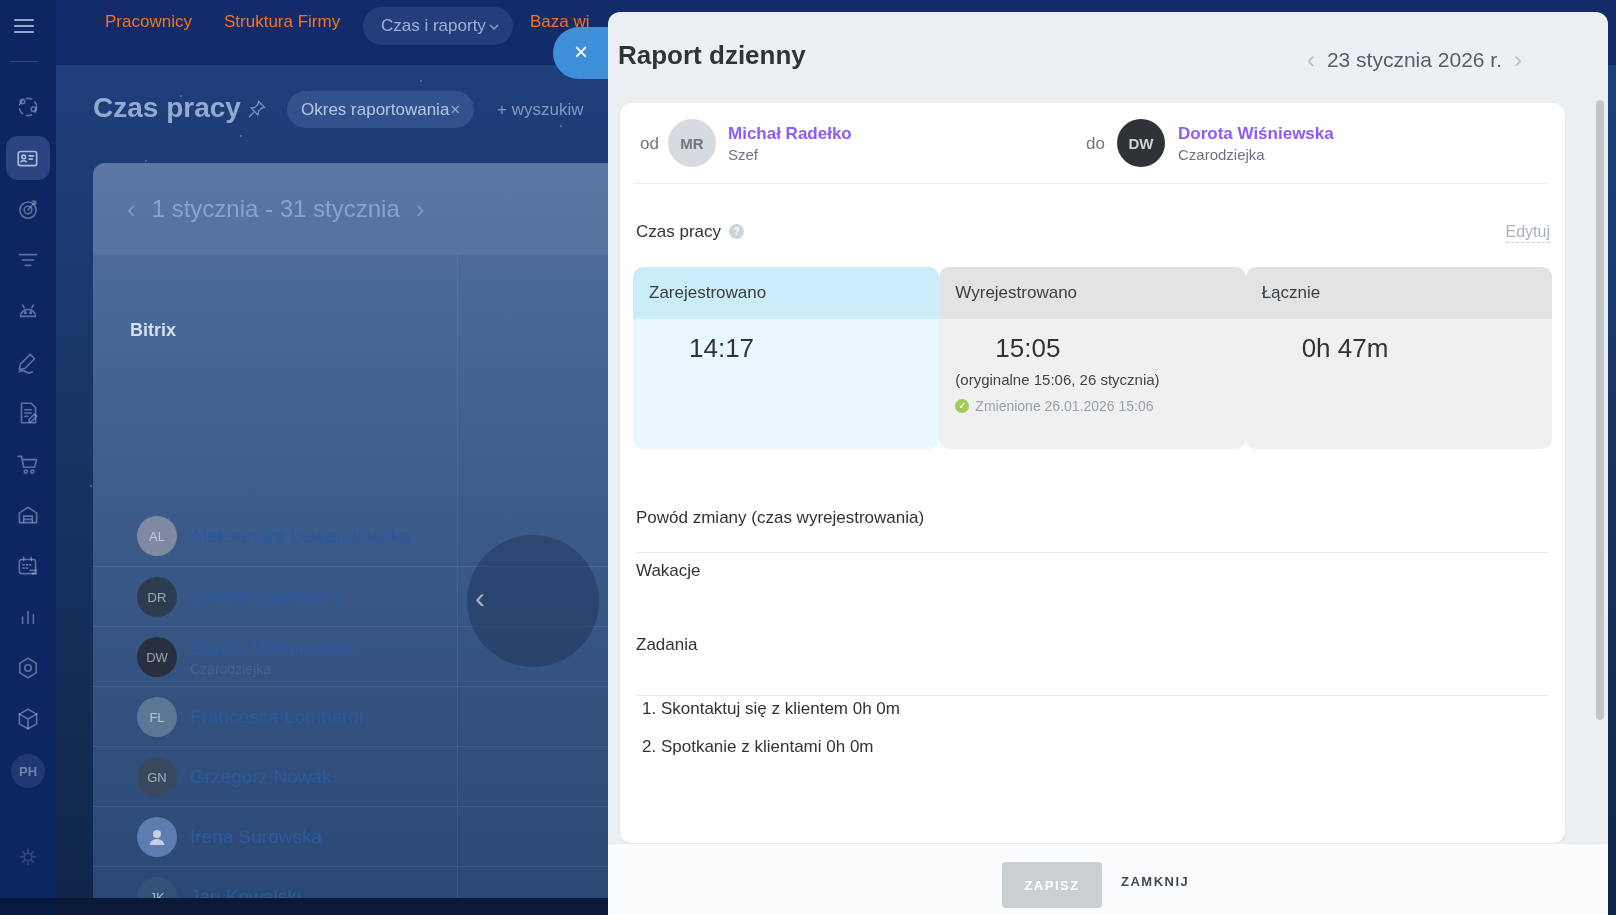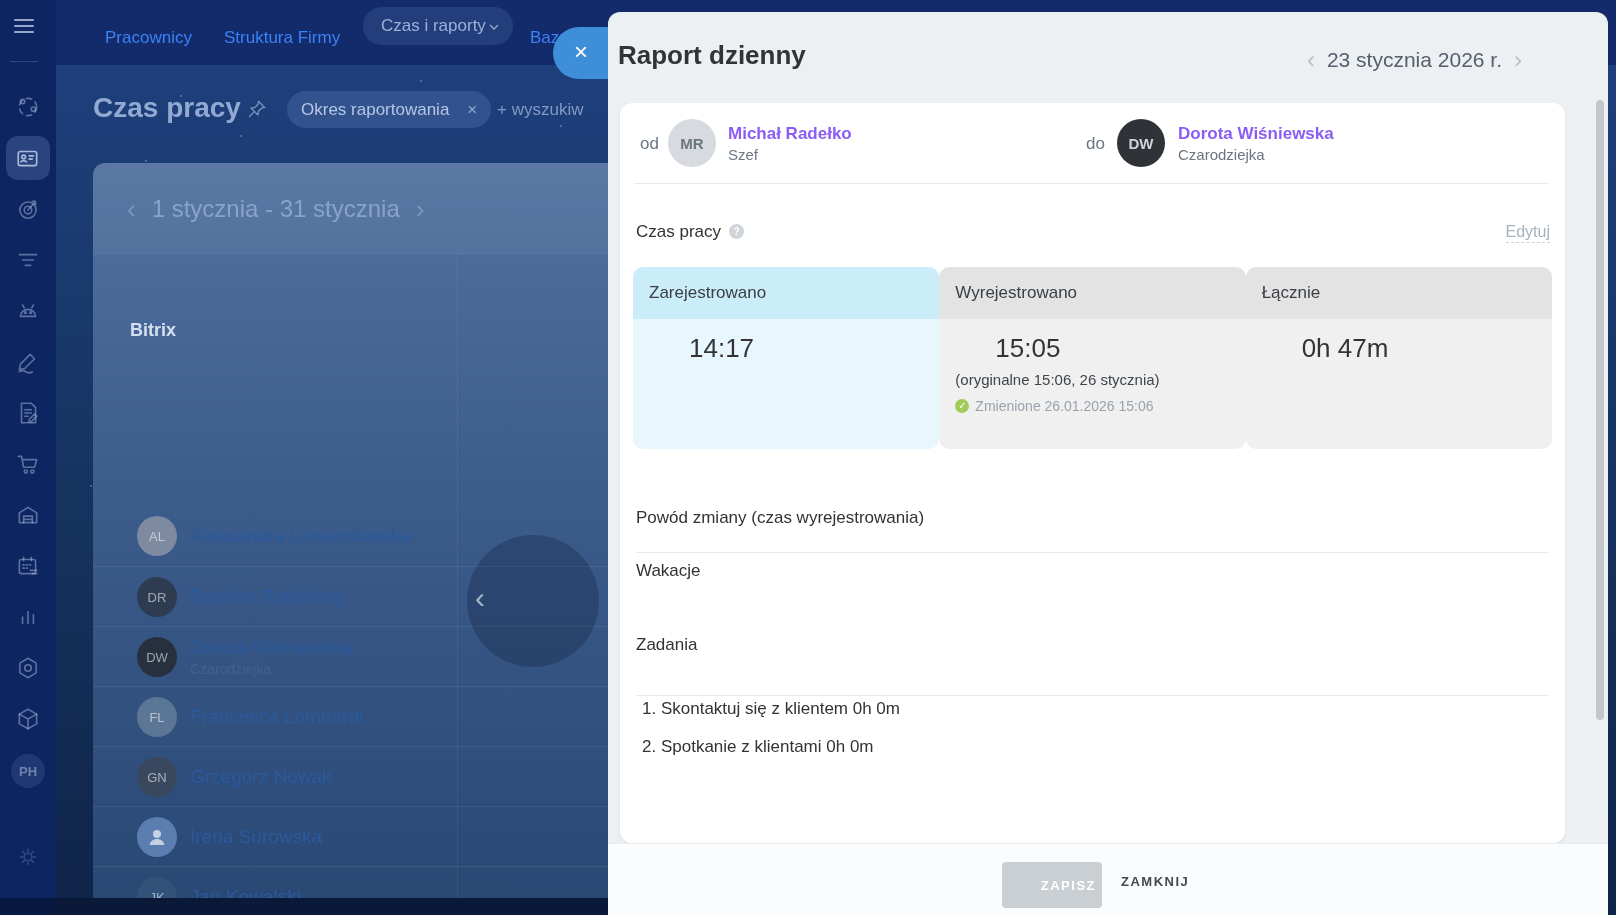--- a/index.html
+++ b/index.html
@@ -3,38 +3,38 @@
 <meta charset="utf-8">
 <style>
   html,body{margin:0;padding:0;}
   body{
     width:1616px;height:915px;position:relative;overflow:hidden;
     font-family:"Liberation Sans","DejaVu Sans",sans-serif;
     background:linear-gradient(180deg,#1f4180 0%,#16335f 55%,#0f2449 100%);
   }
   
   .topnav{position:absolute;left:0;top:0;width:1616px;height:65px;background:#132b6b;z-index:2;}
-  .nav-item{position:absolute;top:28px;font-size:17px;color:#3b82f6;white-space:nowrap;}
+  .nav-item{position:absolute;top:12px;font-size:17px;color:#f97316;white-space:nowrap;}
   .nav-pill{position:absolute;left:363px;top:7px;width:150px;height:38px;border-radius:20px;background:rgba(130,160,215,.16);}
   .nav-pill .lbl{position:absolute;left:18px;top:9px;font-size:17px;color:#9db0d6;}
   .nav-pill svg{position:absolute;right:14px;top:17px;stroke:#8ca0c8;}
   .sidebar{position:absolute;left:0;top:0;width:56px;height:915px;background:#0d2561;z-index:3;}
   .burger{position:absolute;left:14px;top:19px;width:20px;height:15px;}
   .burger i{display:block;height:2px;background:#aebedd;margin-bottom:4px;border-radius:1px;opacity:.85;}
   .sb-div{position:absolute;left:10px;top:61px;width:28px;height:1px;background:rgba(255,255,255,.15);}
   .sb-ic{position:absolute;left:15px;width:26px;height:26px;color:rgba(190,205,235,.45);}
   .sb-ic svg{width:26px;height:26px;stroke:currentColor;fill:none;stroke-width:1.5;stroke-linecap:round;stroke-linejoin:round;}
   .sb-active{position:absolute;left:6px;top:136px;width:44px;height:44px;border-radius:12px;background:rgba(150,180,235,.22);}
   .ph-badge{position:absolute;left:11px;top:754px;width:34px;height:34px;border-radius:50%;background:rgba(150,180,235,.14);color:rgba(210,220,240,.45);font-size:13px;font-weight:bold;display:flex;align-items:center;justify-content:center;}
   .stars{position:absolute;left:0;top:65px;width:2px;height:2px;border-radius:50%;background:#fff;opacity:.3;z-index:1;
     box-shadow:180px 30px #fff,420px 15px #fff,560px 60px #fff,300px 120px #fff,520px 150px #fff,120px 170px #fff,480px 330px #fff,90px 420px #fff,240px 70px #fff,575px 255px #fff,350px 40px #fff,145px 95px #fff;}
   .pg-title{position:absolute;left:93px;top:92px;font-size:28px;font-weight:bold;color:#92aad2;z-index:2;}
   .pin{position:absolute;left:247px;top:99px;z-index:2;color:#8298c0;}
   .pin svg{width:20px;height:20px;stroke:currentColor;fill:none;stroke-width:1.5;stroke-linecap:round;}
-  .chip{position:absolute;left:287px;top:91px;height:37px;border-radius:19px;background:rgba(125,155,215,.22);display:flex;align-items:center;padding:0 14px;gap:18px;z-index:2;}
+  .chip{position:absolute;left:287px;top:91px;height:37px;border-radius:19px;background:rgba(125,155,215,.22);display:flex;align-items:center;padding:0 14px;gap:1px;z-index:2;}
   .chip .t{font-size:17px;color:#b6c6e4;}
   .chip .x{font-size:17px;color:#94a9d0;}
   .srch{position:absolute;left:497px;top:100px;font-size:17px;color:#8398c4;z-index:2;white-space:nowrap;}
   .panel{position:absolute;left:93px;top:163px;width:515px;height:735px;border-radius:12px 0 0 0;background:linear-gradient(180deg,#52719f 0%,#3c5c8c 45%,#2a4874 100%);z-index:2;overflow:hidden;}
   .panel-datebar{position:absolute;left:0;top:0;width:100%;height:92px;background:rgba(255,255,255,.05);display:flex;align-items:center;gap:16px;padding-left:34px;box-sizing:border-box;}
   .panel-datebar .chev{font-size:26px;color:#7e97c0;}
   .panel-datebar .rng{font-size:24px;color:#8aa3ca;}
   .panel-colhead{position:absolute;left:0;top:92px;width:100%;height:45px;background:rgba(255,255,255,.04);}
   .colhead-txt{position:absolute;left:365px;top:12px;font-size:17px;color:#9cb2d6;}
   .vdiv{position:absolute;left:364px;top:90px;width:1px;height:645px;background:rgba(255,255,255,.07);}
@@ -77,21 +77,21 @@
   .stat.blue .bd{background:#e7f7fd;height:130px;}
   .stat.gray .hd{background:#e3e3e4;}
   .stat.gray .bd{background:#f0f0f1;height:130px;}
   .stat .orig{font-size:15px;color:#3f454a;margin-top:7px;}
   .stat .chg{margin-top:10px;font-size:14px;color:#9aa2ab;display:flex;align-items:center;gap:6px;}
   .okc{display:inline-block;width:14px;height:14px;border-radius:50%;background:#a3cb5a;color:#fff;font-size:10px;line-height:14px;text-align:center;}
   .u-line{position:absolute;left:16px;right:16px;height:1px;background:#e7e9eb;}
   .plain-val{position:absolute;left:16px;font-size:17px;color:#333;}
   .task{position:absolute;left:22px;font-size:17px;color:#333;}
   .m-footer{position:absolute;left:0;top:831px;width:1000px;height:72px;background:#fbfcfd;border-top:1px solid #e8eaec;}
-  .btn-save{position:absolute;left:394px;top:18px;width:100px;height:46px;border:none;border-radius:4px;background:#c9cfd3;color:#fff;font-size:13px;font-weight:bold;letter-spacing:1.5px;font-family:inherit;text-align:right;}
+  .btn-save{position:absolute;left:394px;top:18px;width:100px;height:46px;border:none;border-radius:4px;background:#c9cfd3;color:#fff;font-size:13px;font-weight:bold;letter-spacing:1.5px;font-family:inherit;}
   .btn-close{position:absolute;left:513px;top:30px;background:none;border:none;color:#414a53;font-size:13px;font-weight:bold;letter-spacing:1.5px;font-family:inherit;padding:0;}
   .scrollthumb{position:absolute;left:988px;top:88px;width:8px;height:620px;border-radius:4px;background:#c3c7ca;}
 </style>
 </head>
 <body>
 
 <div class="stars"></div>
 
 <div class="topnav">
   <div class="nav-item" style="left:105px">Pracownicy</div>

